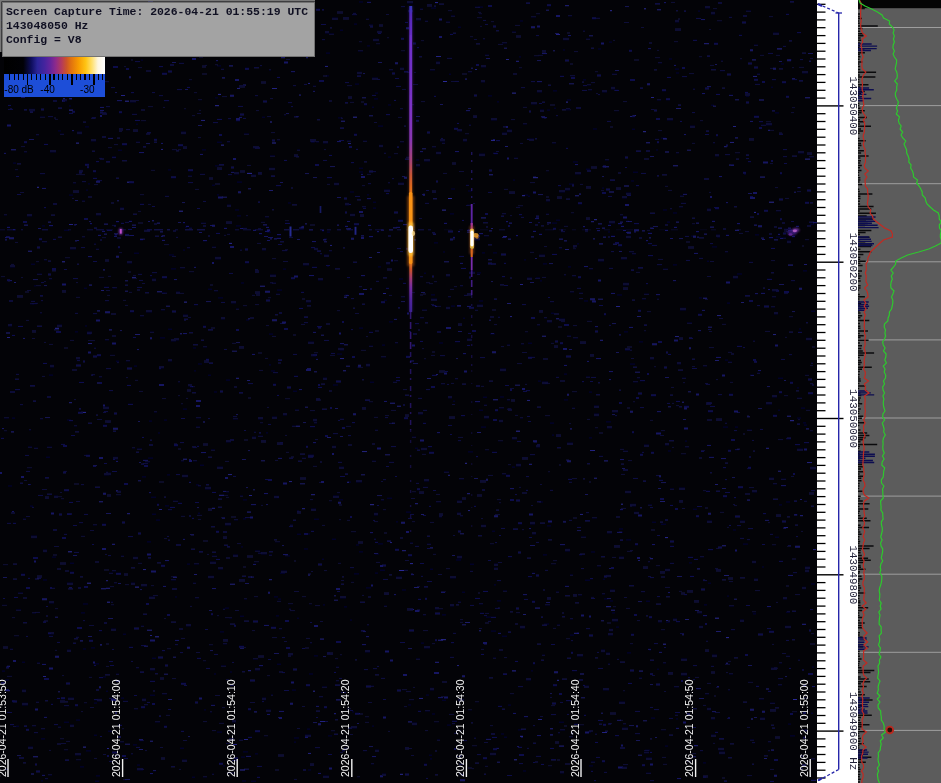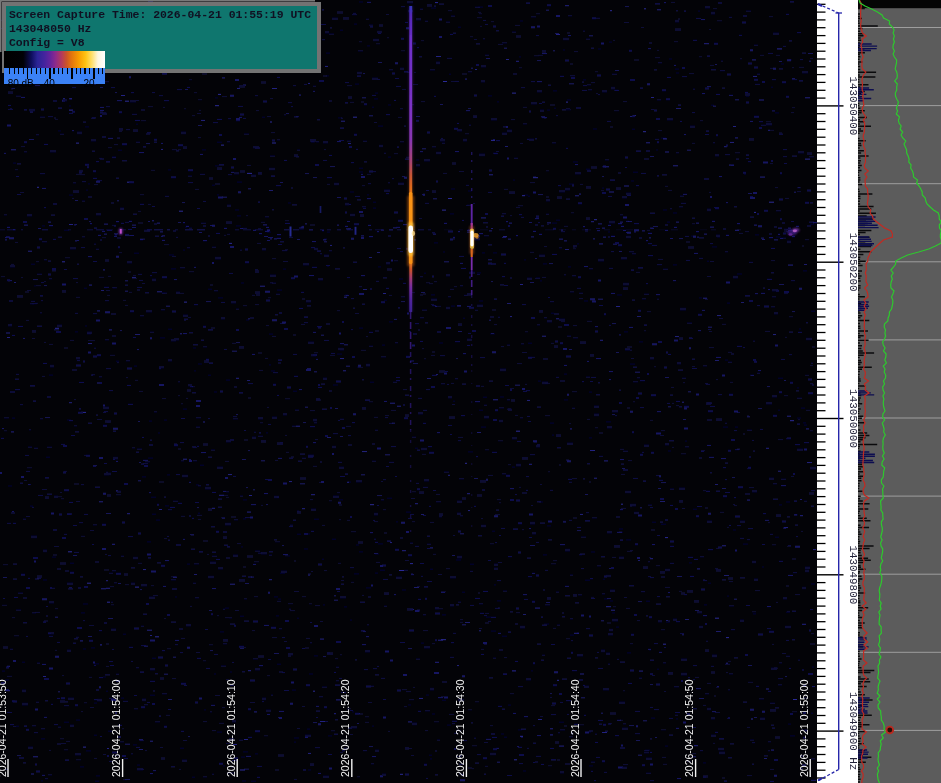--- a/index.html
+++ b/index.html
@@ -1,19 +1,19 @@
 <!DOCTYPE html>
 <html><head><meta charset="utf-8">
 <style>
 html,body{margin:0;padding:0;background:#020204;width:941px;height:783px;overflow:hidden}
 #stage{position:relative;width:941px;height:783px}
-#info{position:absolute;left:2px;top:2px;width:308px;height:43px;background:#0f766e;
- border:4px solid #737373;font:bold 11.45px "Liberation Mono",monospace;color:#101022;
- line-height:14.2px;padding:2px 0 18px 3px;white-space:nowrap}
-#cscale{position:absolute;left:4px;top:51px;width:100.5px;height:33px;background:#3b82f6}
+#info{position:absolute;left:2px;top:2px;width:308px;height:43px;background:#a3a3a3;
+ border:1px solid #737373;font:bold 11.45px "Liberation Mono",monospace;color:#101022;
+ line-height:14.2px;padding:2px 0 8px 3px;white-space:nowrap}
+#cscale{position:absolute;left:4px;top:57px;width:100.5px;height:40px;background:#1d4ed8}
 #cbar{position:absolute;left:0;top:0;width:100.5px;height:16.5px;background:linear-gradient(to right,
  #000 0%,#010106 19%,#0e0e5c 27%,#2a2496 33%,#44249e 40%,#66249c 46%,#8c2a8c 51%,
  #b43a5c 57%,#cc5428 62%,#e07010 66%,#f89c00 74%,#ffc414 81%,#ffe06c 87%,#fdf6e0 93%,#fff 100%)}
 .ct{position:absolute;top:16.5px;width:1.2px;height:6.5px;background:#000}
 .cT{position:absolute;top:16.5px;width:1.5px;height:11.5px;background:#000}
 .cl{position:absolute;top:27px;font:10px "Liberation Sans",sans-serif;color:#000}
 </style></head>
 <body>
 <div id="stage">
 <svg width="941" height="783" viewBox="0 0 941 783" style="position:absolute;left:0;top:0">
@@ -325,14 +325,14 @@
       <div class="ct" style="left:80.4px"></div>
       <div class="ct" style="left:84.8px"></div>
       <div class="ct" style="left:93.6px"></div>
       <div class="ct" style="left:98.0px"></div>
 <div class="cT" style="left:22.9px"></div>
       <div class="cT" style="left:45.0px"></div>
       <div class="cT" style="left:67.1px"></div>
       <div class="cT" style="left:89.2px"></div>
 <div class="cl" style="left:0.3px">-80 dB</div>
 <div class="cl" style="left:36.3px">-40</div>
-<div class="cl" style="left:76.1px">-20</div>
+<div class="cl" style="left:76.1px">-30</div>
 </div>
 </div>
 </body></html>

